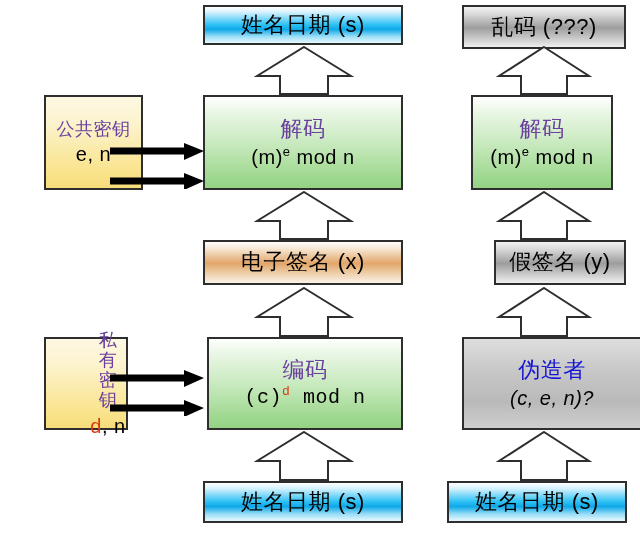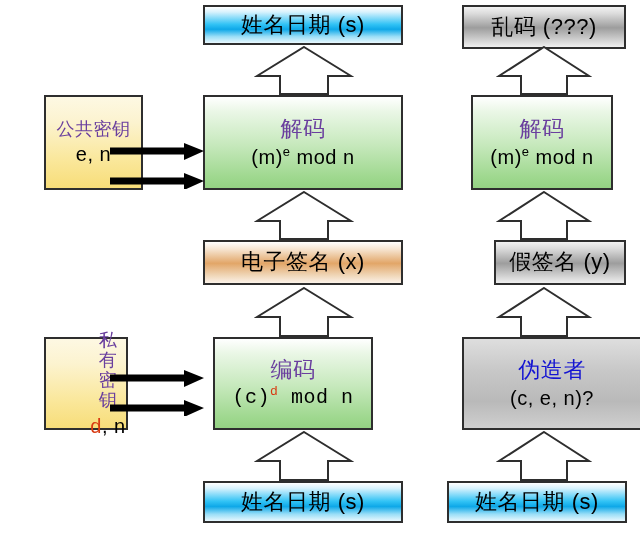--- a/index.html
+++ b/index.html
@@ -112,21 +112,21 @@
   <div class="box fill-orange sz-cn" style="left:203px;top:240px;width:200px;height:45px;">
     <span class="l1 t-black">电子签名 (x)</span>
   </div>
 
   <div class="blockarrow" style="left:254px;top:287px;width:100px;height:50px;">
     <svg width="100" height="50" viewBox="0 0 100 50">
       <polygon points="50,1 97,30 74,30 74,49 26,49 26,30 3,30" fill="#ffffff" stroke="#2e2e2e" stroke-width="2" stroke-linejoin="miter"></polygon>
     </svg>
   </div>
 
-  <div class="box fill-green" style="left:213px;top:337px;width:160px;height:93px;">
+  <div class="box fill-green" style="left:207px;top:337px;width:196px;height:93px;">
     <span class="l1 t-purple sz-cn">编码</span>
     <span class="l2 sz-eq t-black" style="margin-top:4px;font-family:Liberation Mono, monospace;"><span>(c)</span><span class="sup t-red">d</span><span> mod n</span></span>
   </div>
 
   <div class="box fill-yellow" style="left:13px;top:337px;width:84px;height:93px;padding-left:44px;">
     <span class="l1 t-purple sz-cn-sm">私有密钥</span>
     <span class="l2 sz-eq t-black" style="margin-top:4px;"><span class="t-red">d</span><span>, n</span></span>
   </div>
 
   <div class="keyarrow" style="left:110px;top:370px;width:96px;height:46px;">
@@ -174,21 +174,21 @@
   </div>
 
   <div class="blockarrow" style="left:496px;top:287px;width:96px;height:50px;">
     <svg width="96" height="50" viewBox="0 0 96 50">
       <polygon points="48,1 93,30 71,30 71,49 25,49 25,30 3,30" fill="#ffffff" stroke="#2e2e2e" stroke-width="2" stroke-linejoin="miter"></polygon>
     </svg>
   </div>
 
   <div class="box fill-gray-flat" style="left:462px;top:337px;width:180px;height:93px;">
     <span class="l1 t-blue sz-cn">伪造者</span>
-    <span class="l2 sz-eq t-black" style="margin-top:4px;">(c, e, n)?</span>
+    <span class="l2 sz-eq t-black" style="margin-top:4px;font-style:italic;">(c, e, n)?</span>
   </div>
 
   <div class="blockarrow" style="left:496px;top:431px;width:96px;height:50px;">
     <svg width="96" height="50" viewBox="0 0 96 50">
       <polygon points="48,1 93,30 71,30 71,49 25,49 25,30 3,30" fill="#ffffff" stroke="#2e2e2e" stroke-width="2" stroke-linejoin="miter"></polygon>
     </svg>
   </div>
 
   <div class="box fill-blue sz-cn" style="left:447px;top:481px;width:180px;height:42px;">
     <span class="l1 t-black">姓名日期 (s)</span>

